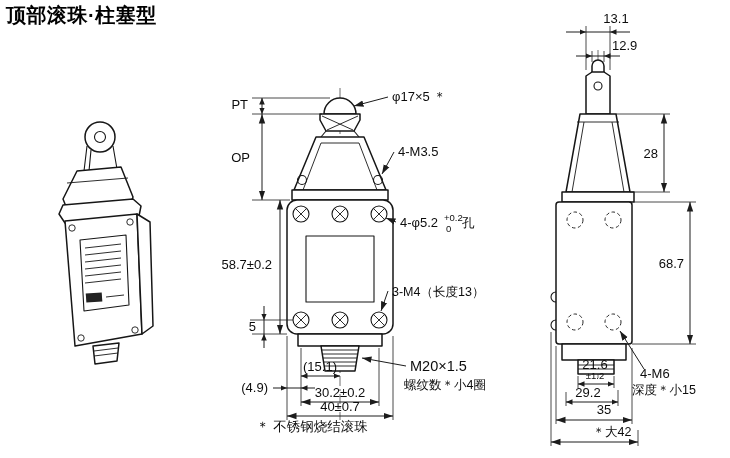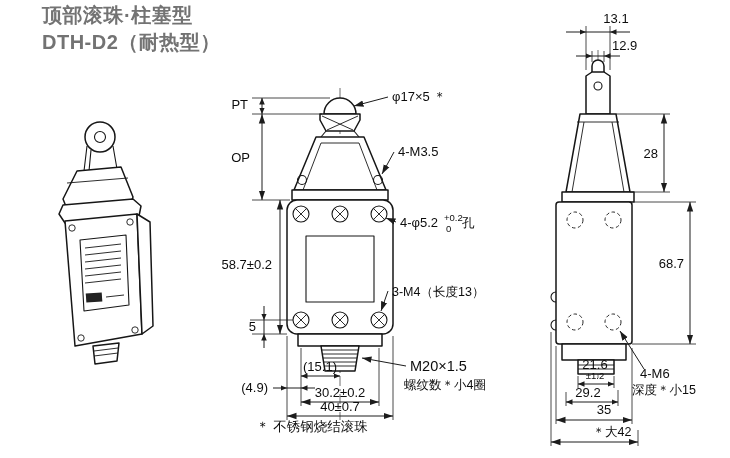--- a/index.html
+++ b/index.html
@@ -1,19 +1,19 @@
 <!DOCTYPE html>
 <html><head>
 <meta charset="utf-8">
 <style>
   html,body{margin:0;padding:0;background:#fff;}
   .page{position:relative;width:730px;height:458px;background:#ffffff;overflow:hidden;
         font-family:"Liberation Sans",sans-serif;}
-  .titleblock{position:absolute;left:6px;top:2px;color:#737373;font-weight:bold;
-              font-size:20px;line-height:1.35;letter-spacing:0.5px;margin-left:36px;}
+  .titleblock{position:absolute;left:6px;top:2px;color:#000000;font-weight:bold;
+              font-size:20px;line-height:1.35;letter-spacing:0.5px;}
   svg{position:absolute;left:0;top:0;}
   .outline{fill:#ffffff;stroke:#161616;stroke-width:1.5;stroke-linejoin:round;}
   .outline2{fill:none;stroke:#161616;stroke-width:1.1;stroke-linejoin:round;}
   .thin{fill:none;stroke:#161616;stroke-width:0.9;}
   .dim{stroke:#1c1c1c;stroke-width:1;fill:none;}
   .ext{stroke:#1c1c1c;stroke-width:0.8;fill:none;}
   .hiddenln{stroke:#2a2a2a;stroke-width:1;fill:none;stroke-dasharray:3.5 2.5;}
   .cl{stroke:#4a4a4a;stroke-width:0.8;fill:none;stroke-dasharray:10 3 2 3;}
   text.d{font-family:"Liberation Sans",sans-serif;font-size:13px;fill:#0d0d0d;}
   text.dz{font-family:"Liberation Sans",sans-serif;font-size:12.5px;fill:#0d0d0d;}
@@ -21,21 +21,20 @@
   text.big{font-family:"Liberation Sans",sans-serif;font-size:14.5px;fill:#0d0d0d;}
   text.foot{font-family:"Liberation Sans",sans-serif;font-size:13.5px;fill:#0d0d0d;}
 </style>
 </head>
 <body>
 
 <div class="page">
 
   <div class="titleblock">
     <div>顶部滚珠·柱塞型</div>
-    <div>DTH-D2（耐热型）</div>
   </div>
 
   <svg width="730" height="458" viewBox="0 0 730 458">
     <defs>
       <marker id="arr" viewBox="0 0 10 8" markerWidth="10" markerHeight="8" refX="9.5" refY="4" orient="auto-start-reverse" markerUnits="userSpaceOnUse">
         <path d="M0,0.8 L9.5,4 L0,7.2 Z" fill="#1c1c1c"></path>
       </marker>
       <marker id="arrs" viewBox="0 0 8 8" markerWidth="8" markerHeight="8" refX="6.5" refY="4" orient="auto-start-reverse" markerUnits="userSpaceOnUse">
         <path d="M0,1.2 L6.5,4 L0,6.8 Z" fill="#1c1c1c"></path>
       </marker>

